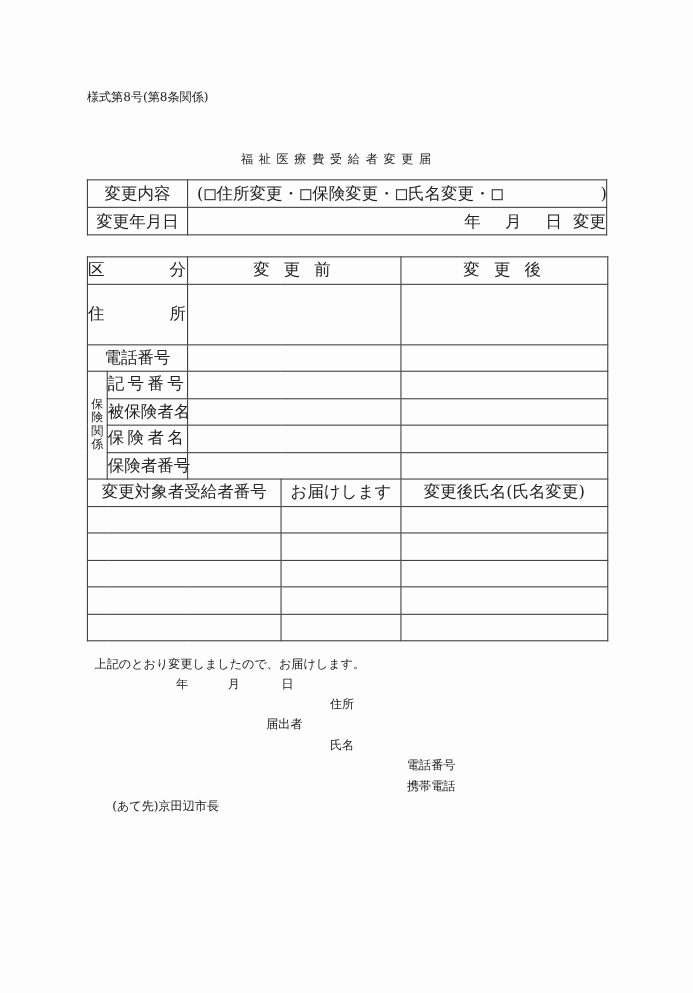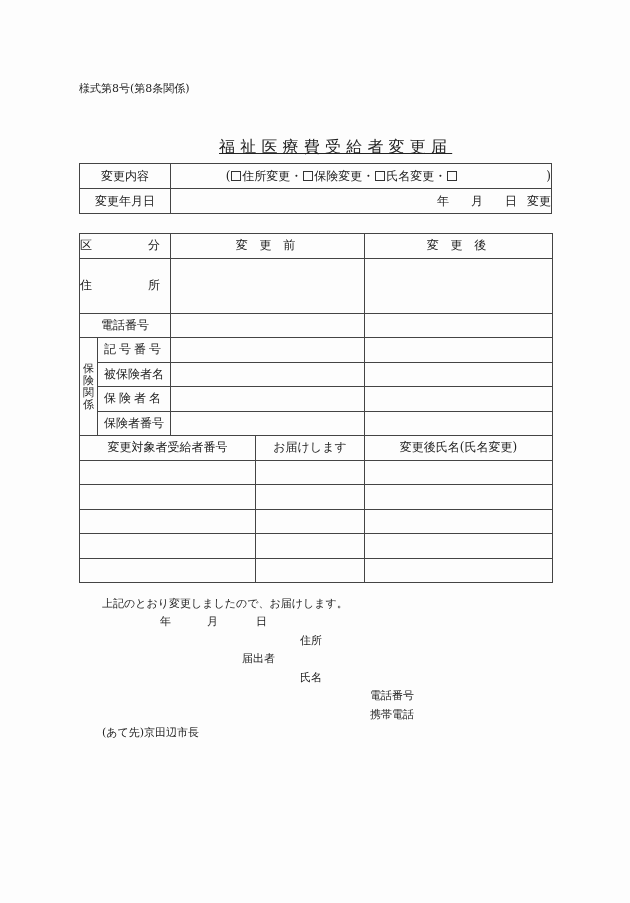--- a/index.html
+++ b/index.html
@@ -1,22 +1,22 @@
 <!DOCTYPE html>
 <html><head>
 <meta charset="utf-8">
 <style>
   html, body { margin:0; padding:0; background:#fdfdfd; }
   body { width:630px; height:903px; position:relative; overflow:hidden;
          font-family:"DejaVu Serif","Liberation Serif",serif; color:#222; font-size:11px; }
   .abs { position:absolute; white-space:nowrap; }
   .form-id { left:79px; top:81px; font-size:11px;text-align:right; }
-  .doc-title { left:219px; top:137px; font-size:16px; letter-spacing:5.2px;text-decoration:underline; }
+  .doc-title { left:219px; top:137px; font-size:11px; letter-spacing:5.2px; }
   table { position:absolute; border-collapse:collapse; table-layout:fixed; }
-  td { border:1px solid #444; padding:0; font-size:12px; text-align:center; vertical-align:middle; white-space:nowrap; }
+  td { border:1px solid #444; padding:0; font-size:15px; text-align:center; vertical-align:middle; white-space:nowrap; }
   #t1 { left:79px; top:163px; width:473px; }
   #t1 td { height:24px; }
   #t1 .lbl { width:90px; }
   #t1 .val-left { text-align:right; padding-left:8px; }
   .spread { letter-spacing:4px; }
   .bx { display:inline-block; width:8px; height:8px; border:1px solid #333; vertical-align:-1px; margin:0 1px; }
   #t2 { left:79px; top:233px; width:473px; }
   #t2 td { height:23.5px;text-align:center; }
   .wide-space { letter-spacing:22px; }
   .vert { width:17px; font-size:11px; line-height:12px; white-space:normal; word-break:break-all;font-family:Liberation Mono, monospace; }
@@ -120,21 +120,21 @@
     <td></td>
   </tr>
   <tr>
     <td colspan="3"></td>
     <td></td>
     <td></td>
   </tr>
 </tbody>
   </table>
 
-<div class="abs sig" style="left:102px;top:596px">上記のとおり変更しましたので、お届けします。</div>
+<div class="abs sig" style="left:86px;top:596px">上記のとおり変更しましたので、お届けします。</div>
 <div class="abs sig" style="left:160px;top:614px">年</div>
 <div class="abs sig" style="left:207px;top:614px">月</div>
 <div class="abs sig" style="left:256px;top:614px">日</div>
 <div class="abs sig" style="left:300px;top:633px">住所</div>
 <div class="abs sig" style="left:242px;top:651px">届出者</div>
 <div class="abs sig" style="left:300px;top:670px">氏名</div>
 <div class="abs sig" style="left:370px;top:688px">電話番号</div>
 <div class="abs sig" style="left:370px;top:707px">携帯電話</div>
 <div class="abs sig" style="left:102px;top:725px">(あて先)京田辺市長</div>
 

